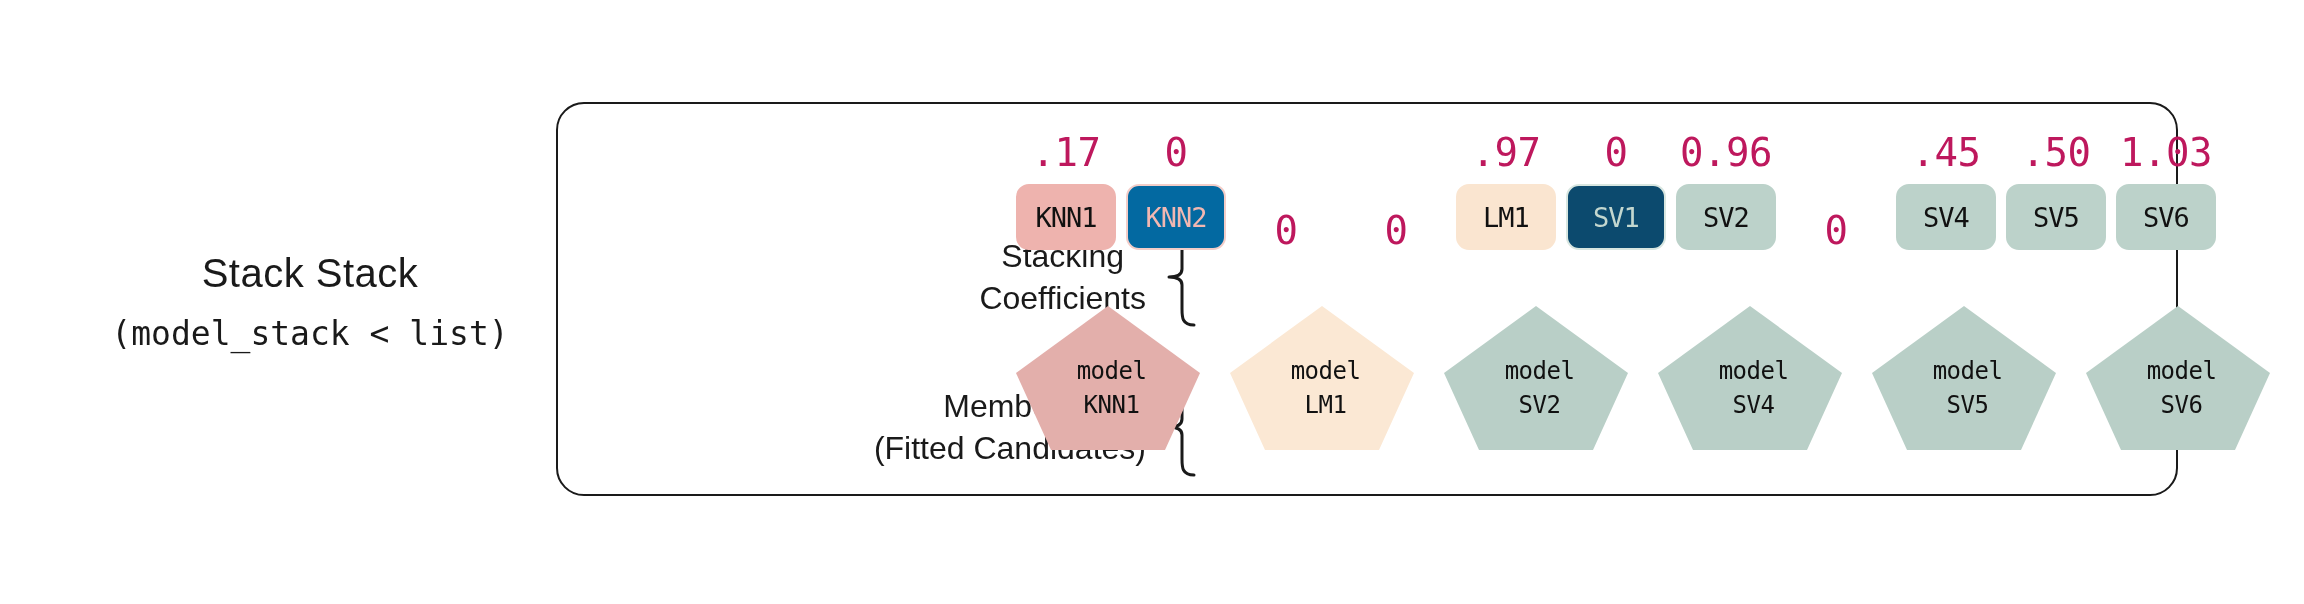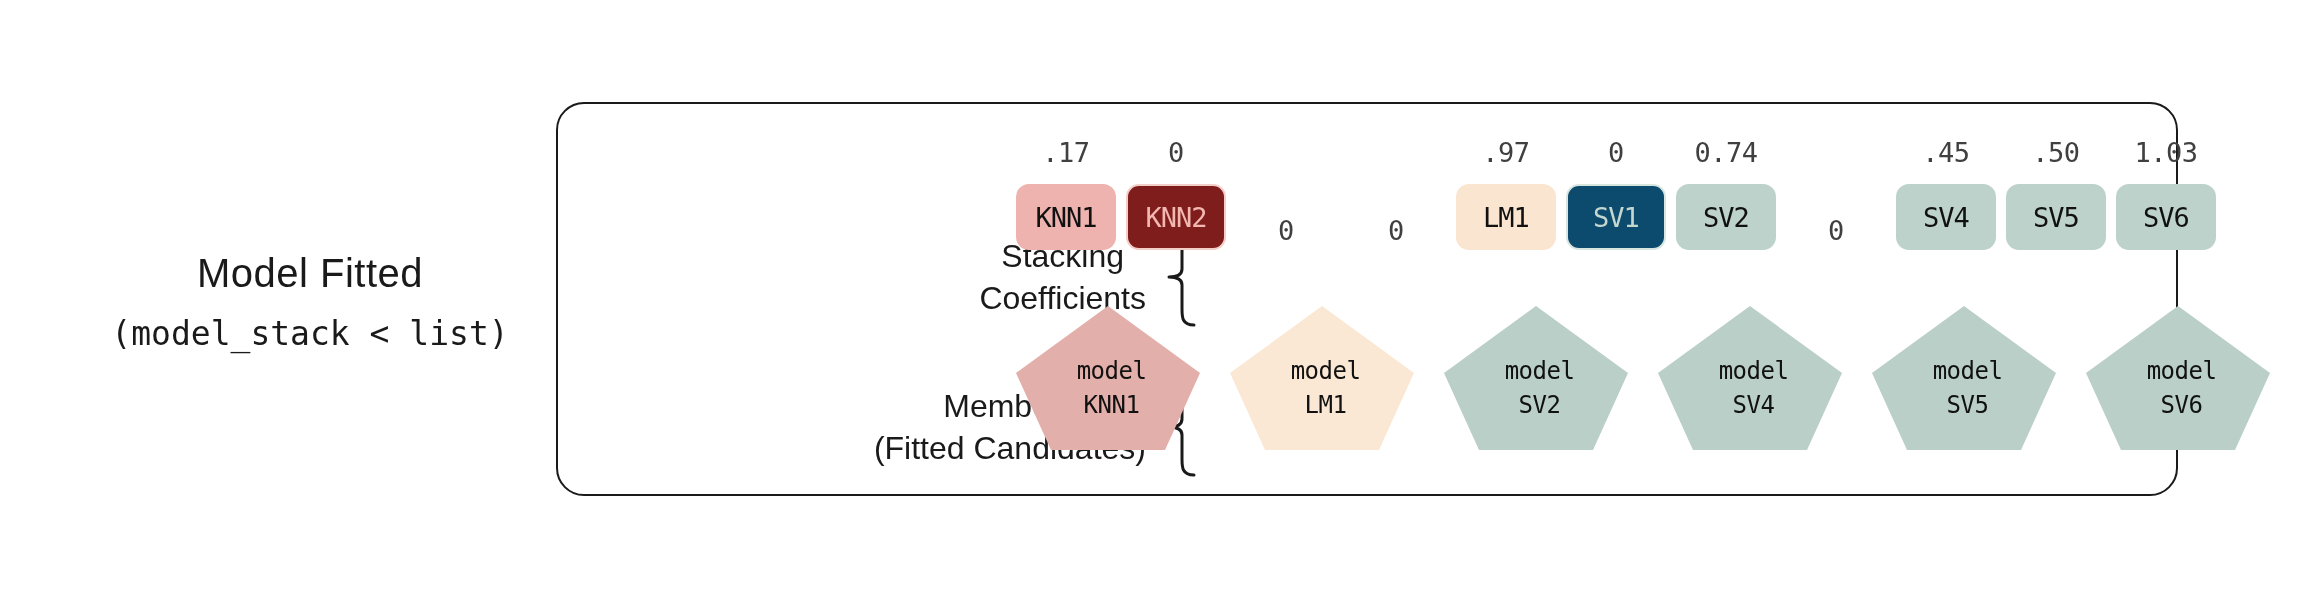--- a/index.html
+++ b/index.html
@@ -92,22 +92,22 @@
     gap: 10px;
   }
   .coef-cell {
     width: 100px;
     display: flex;
     flex-direction: column;
     align-items: center;
   }
   .coef-value {
     font-family: "DejaVu Sans Mono", "Liberation Mono", monospace;
-    font-size: 27px;
-    color: #404040;
+    font-size: 39px;
+    color: #be185d;
     height: 38px;
     line-height: 38px;
     letter-spacing: -0.5px;
     white-space: nowrap;
   }
   .coef-box {
     margin-top: 12px;
     width: 100px;
     height: 66px;
     border-radius: 13px;
@@ -117,21 +117,21 @@
     justify-content: center;
     font-family: "DejaVu Sans Mono", "Liberation Mono", monospace;
     font-size: 27px;
     letter-spacing: -1px;
   }
   
   .coef-box.active-red   { background: #eeb3ae; border: 2px solid #eeb3ae; color: #111111; }
   .coef-box.active-cream { background: #fae5d0; border: 2px solid #fae5d0; color: #111111; }
   .coef-box.active-green { background: #bcd2ca; border: 2px solid #bcd2ca; color: #111111; }
   
-  .coef-box.inactive-red   { background: #7f1d1d; border: 2px solid #f3cdc8; color: #f2b7b1; }
+  .coef-box.inactive-red   { background: #0369a1; border: 2px solid #f3cdc8; color: #f2b7b1; }
   .coef-box.inactive-green { background: #0c4a6e; border: 2px solid #d8e6e0; color: #c3d7cf; }
 
   
   #members-row {
     position: absolute;
     left: 454px;
     top: 198px;
     display: flex;
     flex-direction: row;
     gap: 22px;
@@ -158,21 +158,21 @@
     line-height: 1.42;
     color: #111111;
     letter-spacing: -0.5px;
   }
   .member .pent-label .l2 { display: block; }
 </style>
 </head>
 <body>
 
 <div id="left-label">
-  <div class="title">Model Fitted</div>
+  <div class="title">Stack Stack</div>
   <div class="subtitle">(model_stack &lt; list)</div>
 </div>
 
 <div id="stack-container">
 
   <div class="row-label" id="label-coefficients">
     <div class="row-label-text">
       <div>Stacking</div>
       <div>Coefficients</div>
     </div>
@@ -200,21 +200,21 @@
     </div>
     <div class="coef-cell">
       <div class="coef-value">.97</div>
       <div class="coef-box active-cream">LM1</div>
     </div>
     <div class="coef-cell">
       <div class="coef-value">0</div>
       <div class="coef-box inactive-green">SV1</div>
     </div>
     <div class="coef-cell">
-      <div class="coef-value">0.74</div>
+      <div class="coef-value">0.96</div>
       <div class="coef-box active-green">SV2</div>
     </div>
     <div class="coef-cell">
       <div class="coef-value">0</div>
     </div>
     <div class="coef-cell">
       <div class="coef-value">.45</div>
       <div class="coef-box active-green">SV4</div>
     </div>
     <div class="coef-cell">

